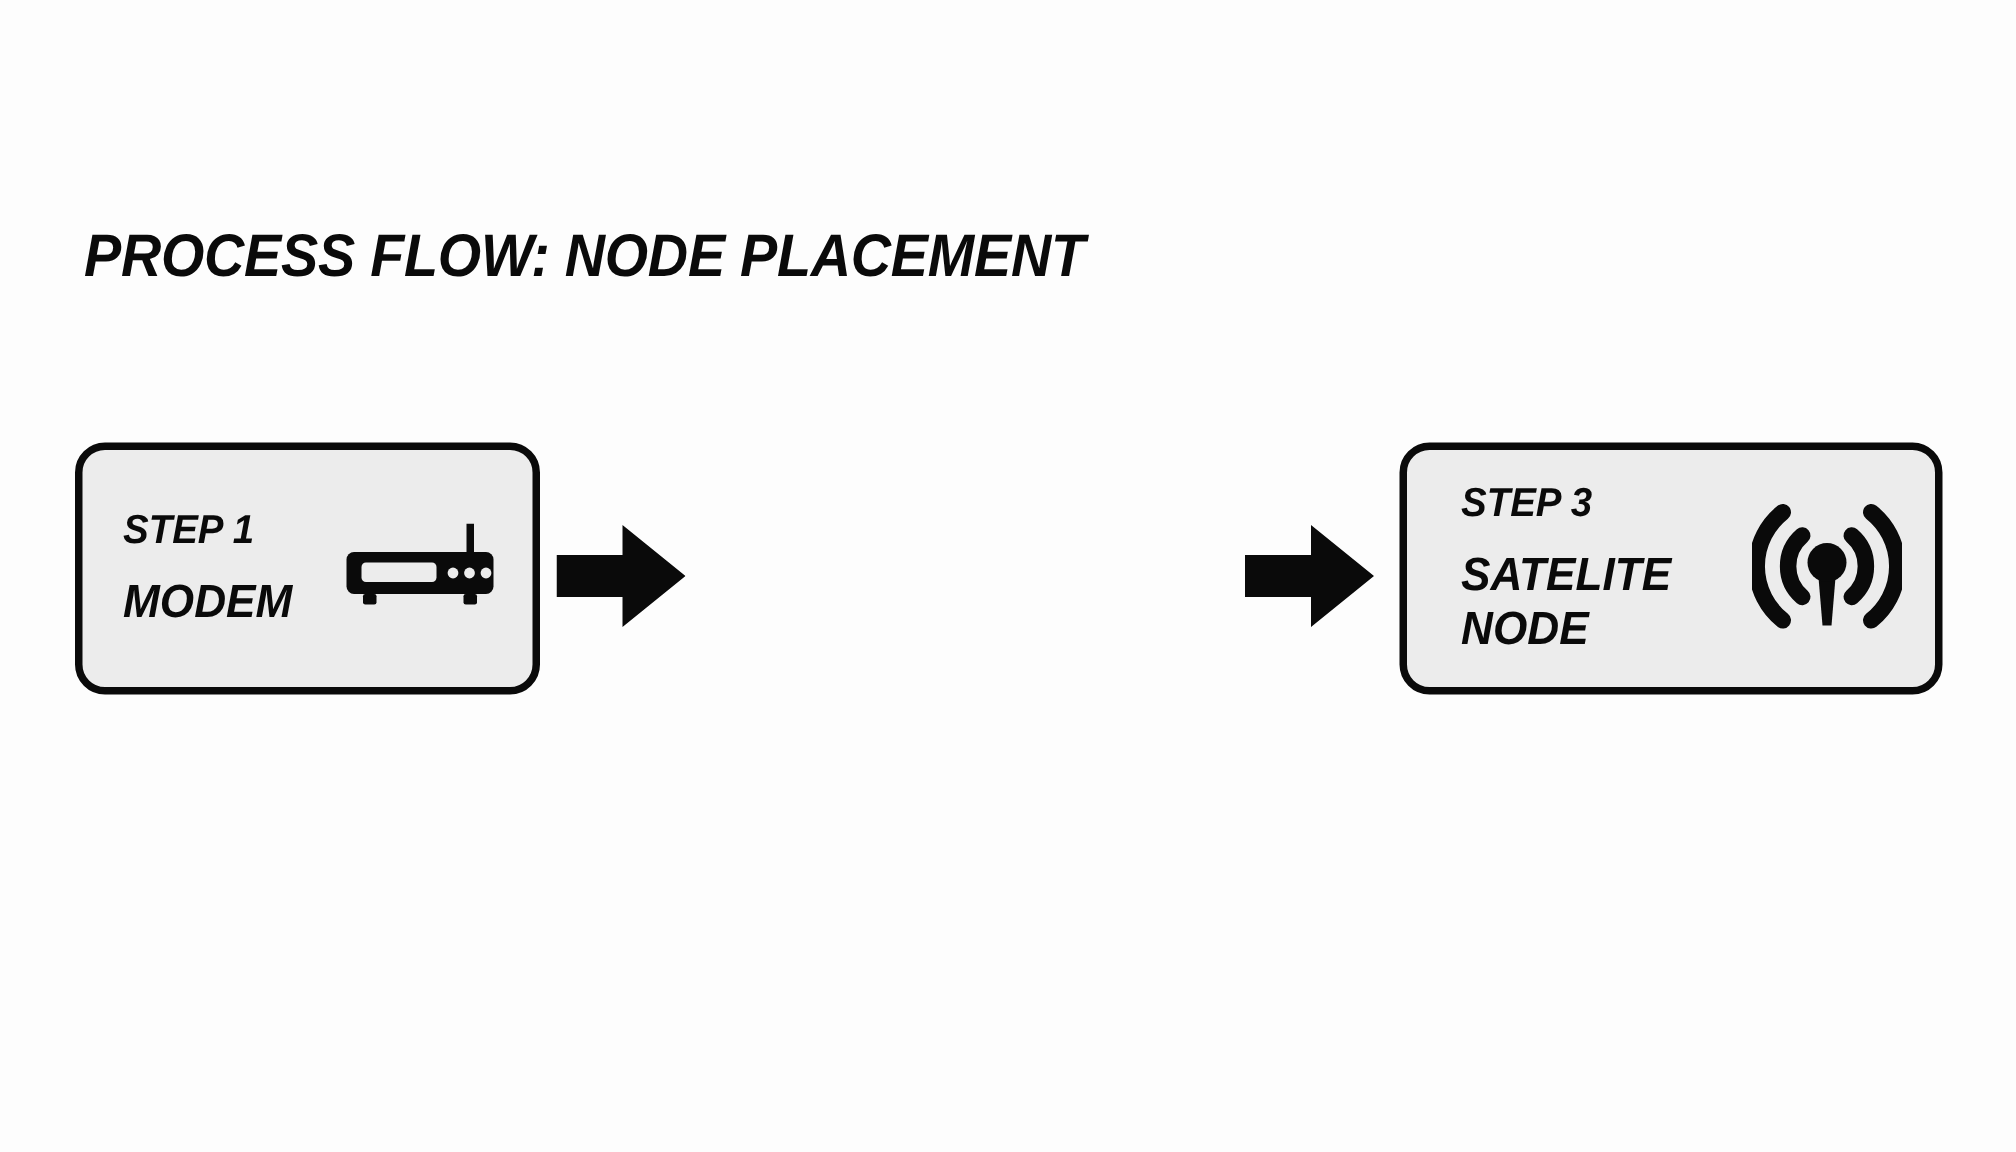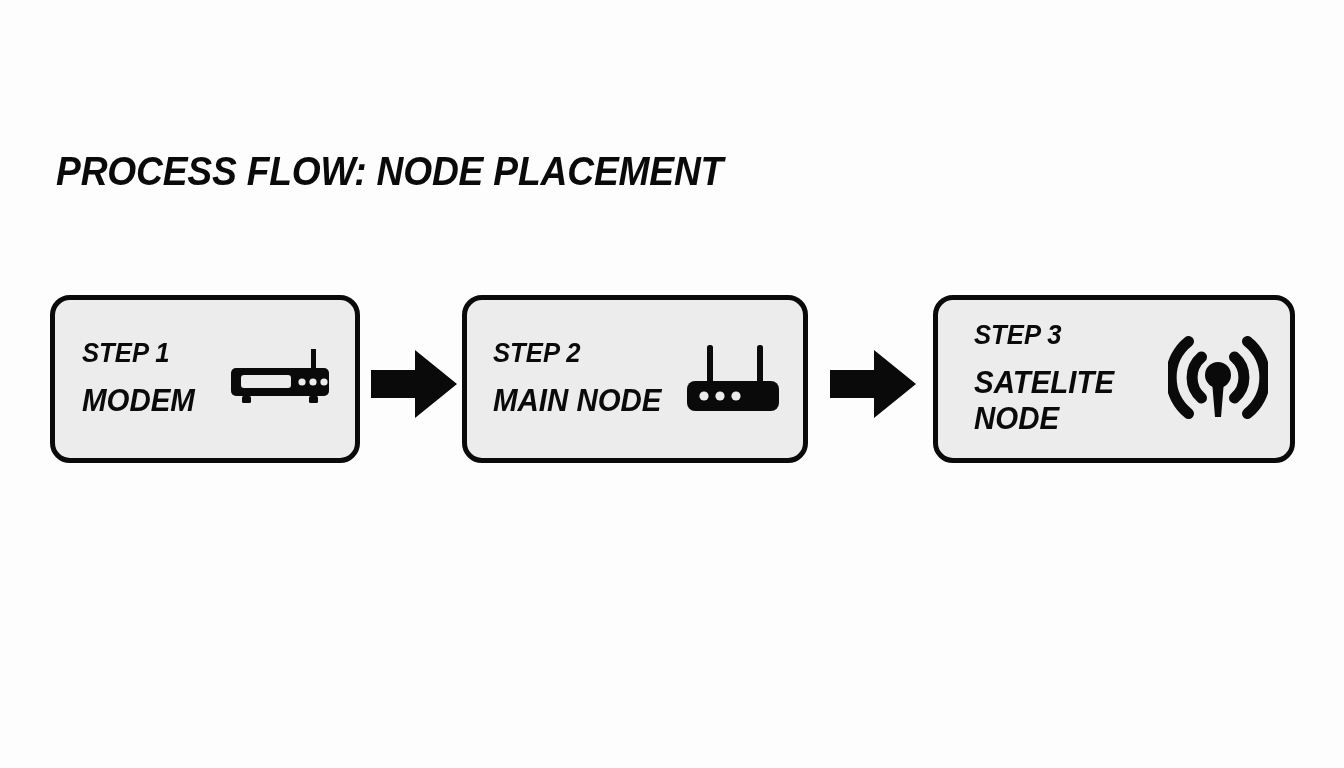--- a/index.html
+++ b/index.html
@@ -144,39 +144,20 @@
         </svg>
       </div>
     </div>
 
     <div class="flow-arrow arrow-1">
       <svg width="86" height="68" viewBox="0 0 86 68" aria-hidden="true">
         <path d="M0 20 L44 20 L44 0 L86 34 L44 68 L44 48 L0 48 Z" fill="#0a0a0a"></path>
       </svg>
     </div>
 
-    <div class="step-box box-2">
-      <div class="step-text">
-        <div class="step-kicker">STEP 2</div>
-        <div class="step-label">MAIN NODE</div>
-      </div>
-      <div class="step-icon">
-        <svg width="96" height="72" viewBox="0 0 96 72" aria-hidden="true">
-
-          <rect x="22" y="2" width="6" height="38" rx="2.5" fill="#0a0a0a"></rect>
-          <rect x="72" y="2" width="6" height="38" rx="2.5" fill="#0a0a0a"></rect>
-
-          <rect x="2" y="38" width="92" height="30" rx="8" fill="#0a0a0a"></rect>
-
-          <circle cx="19" cy="53" r="4.6" fill="#ececec"></circle>
-          <circle cx="35" cy="53" r="4.6" fill="#ececec"></circle>
-          <circle cx="51" cy="53" r="4.6" fill="#ececec"></circle>
-        </svg>
-      </div>
-    </div>
 
     <div class="flow-arrow arrow-2">
       <svg width="86" height="68" viewBox="0 0 86 68" aria-hidden="true">
         <path d="M0 20 L44 20 L44 0 L86 34 L44 68 L44 48 L0 48 Z" fill="#0a0a0a"></path>
       </svg>
     </div>
 
     <div class="step-box box-3">
       <div class="step-text">
         <div class="step-kicker">STEP 3</div>

